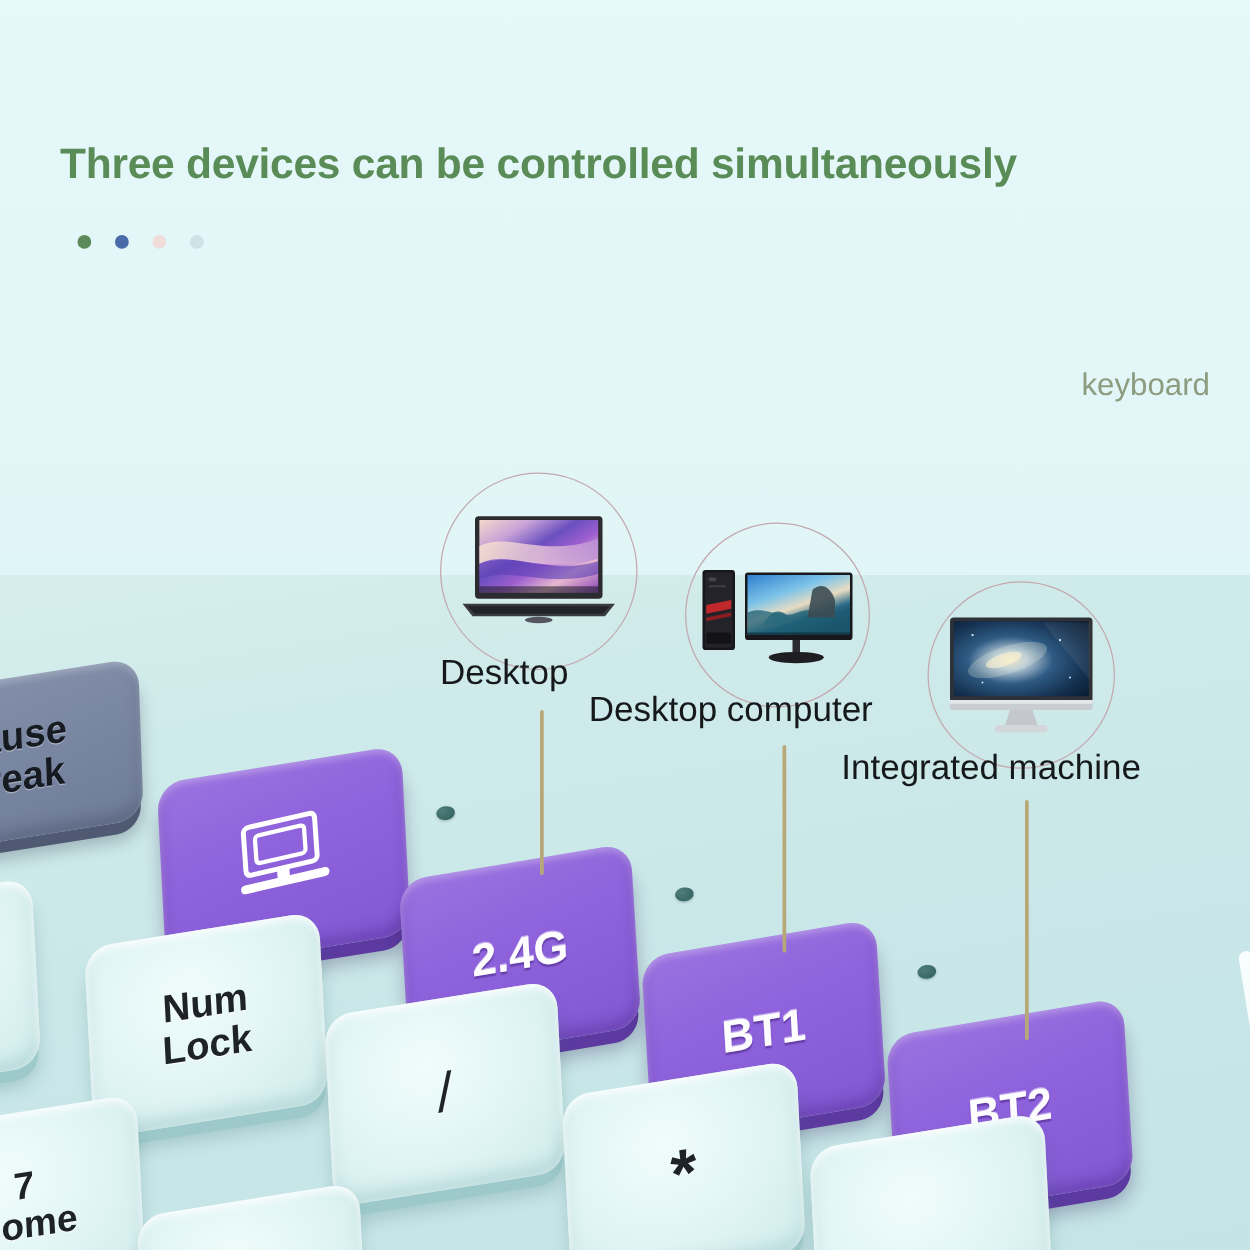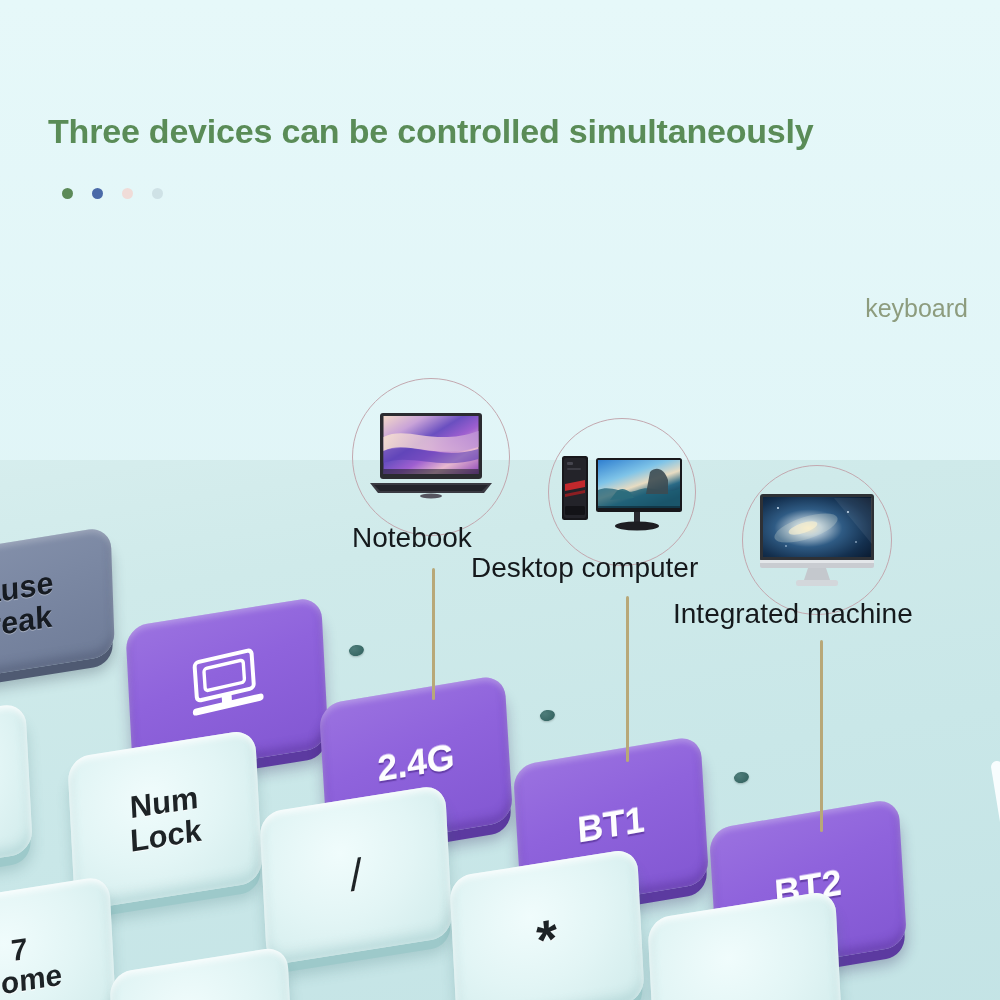--- a/index.html
+++ b/index.html
@@ -394,17 +394,17 @@
       <circle cx="30" cy="56" r="0.8" fill="#cfe4f7"></circle>
       <circle cx="100" cy="52" r="0.8" fill="#cfe4f7"></circle>
       <path d="M78 8 L116 54 L116 8 Z" fill="#ffffff" opacity=".07"></path>
       <rect x="4" y="70" width="114" height="8" rx="2" fill="#c9ccd1"></rect>
       <rect x="4" y="70" width="114" height="3" fill="#e4e7ea"></rect>
       <path d="M52 78 L70 78 L74 90 L48 90 Z" fill="#c4c8cd"></path>
       <rect x="40" y="90" width="42" height="6" rx="2.5" fill="#d3d7db"></rect>
     </svg>
   </div>
 
-  <div class="dev-label" id="lbl-notebook">Notebook</div>
+  <div class="dev-label" id="lbl-notebook">Desktop</div>
   <div class="dev-label" id="lbl-desktop">Desktop computer</div>
   <div class="dev-label" id="lbl-aio">Integrated machine</div>
 
 </div>
 
 </body></html>

